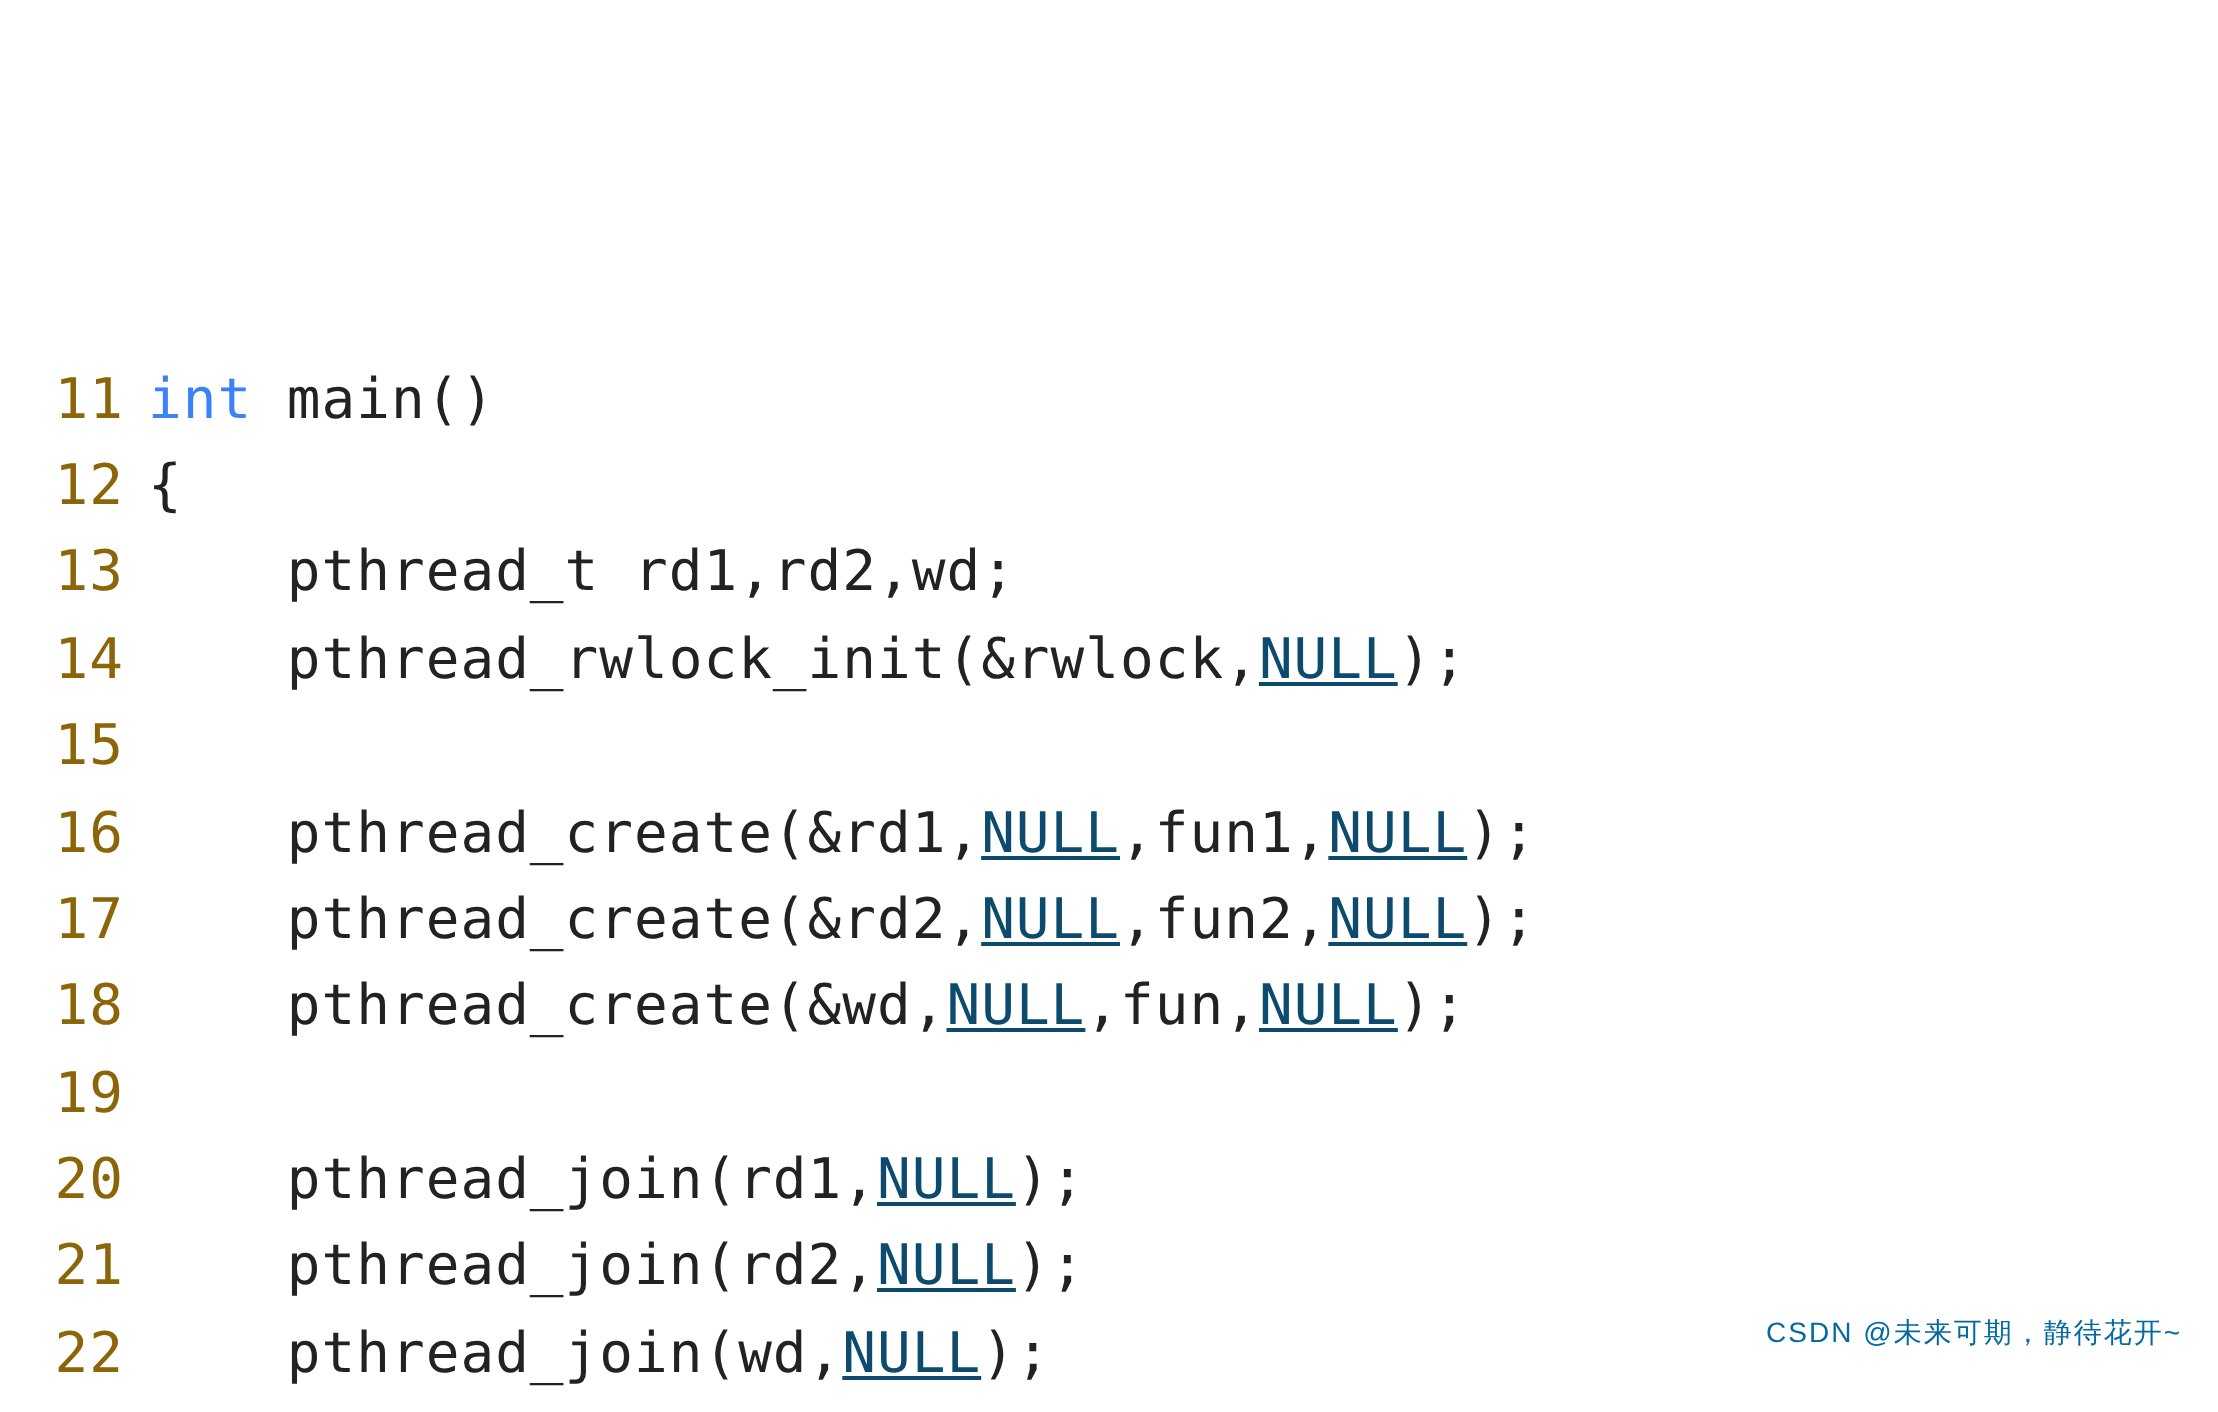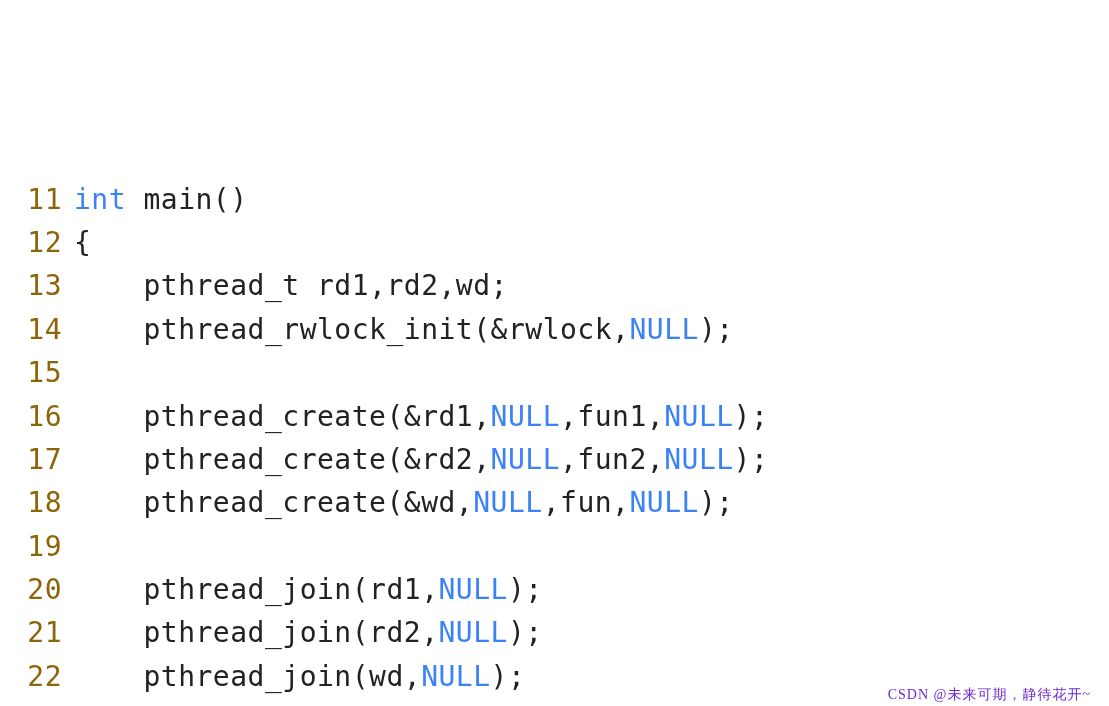--- a/index.html
+++ b/index.html
@@ -27,29 +27,30 @@
       user-select: none;
       flex-shrink: 0;
     }
     .code {
       color: #222222;
     }
     .kw {
       color: #3b82f6;
     }
     .const {
-      color: #3b82f6;
+      color: #0c4a6e;
+      text-decoration: underline;
     }
     .watermark {
       position: fixed;
-      bottom: 0;
+      bottom: 28px;
       right: 18px;
       font-size: 14px;
-      color: #6d28d9;
-      font-family: Liberation Serif, serif;
+      color: #0369a1;
+      font-family: Liberation Sans, sans-serif;
       letter-spacing: 1px;
     }
   </style>
 </head>
 <body>
 
 
 
 <div class="editor" id="editor-root"><div class="line"><span class="gutter">11</span><span class="code"><span class="kw">int</span><span> main()</span></span></div><div class="line"><span class="gutter">12</span><span class="code"><span>{</span></span></div><div class="line"><span class="gutter">13</span><span class="code"><span>    pthread_t rd1,rd2,wd;</span></span></div><div class="line"><span class="gutter">14</span><span class="code"><span>    pthread_rwlock_init(&amp;rwlock,</span><span class="const">NULL</span><span>);</span></span></div><div class="line"><span class="gutter">15</span><span class="code"><span></span></span></div><div class="line"><span class="gutter">16</span><span class="code"><span>    pthread_create(&amp;rd1,</span><span class="const">NULL</span><span>,fun1,</span><span class="const">NULL</span><span>);</span></span></div><div class="line"><span class="gutter">17</span><span class="code"><span>    pthread_create(&amp;rd2,</span><span class="const">NULL</span><span>,fun2,</span><span class="const">NULL</span><span>);</span></span></div><div class="line"><span class="gutter">18</span><span class="code"><span>    pthread_create(&amp;wd,</span><span class="const">NULL</span><span>,fun,</span><span class="const">NULL</span><span>);</span></span></div><div class="line"><span class="gutter">19</span><span class="code"><span></span></span></div><div class="line"><span class="gutter">20</span><span class="code"><span>    pthread_join(rd1,</span><span class="const">NULL</span><span>);</span></span></div><div class="line"><span class="gutter">21</span><span class="code"><span>    pthread_join(rd2,</span><span class="const">NULL</span><span>);</span></span></div><div class="line"><span class="gutter">22</span><span class="code"><span>    pthread_join(wd,</span><span class="const">NULL</span><span>);</span></span></div><div class="line"><span class="gutter">23</span><span class="code"><span></span></span></div></div>
 

